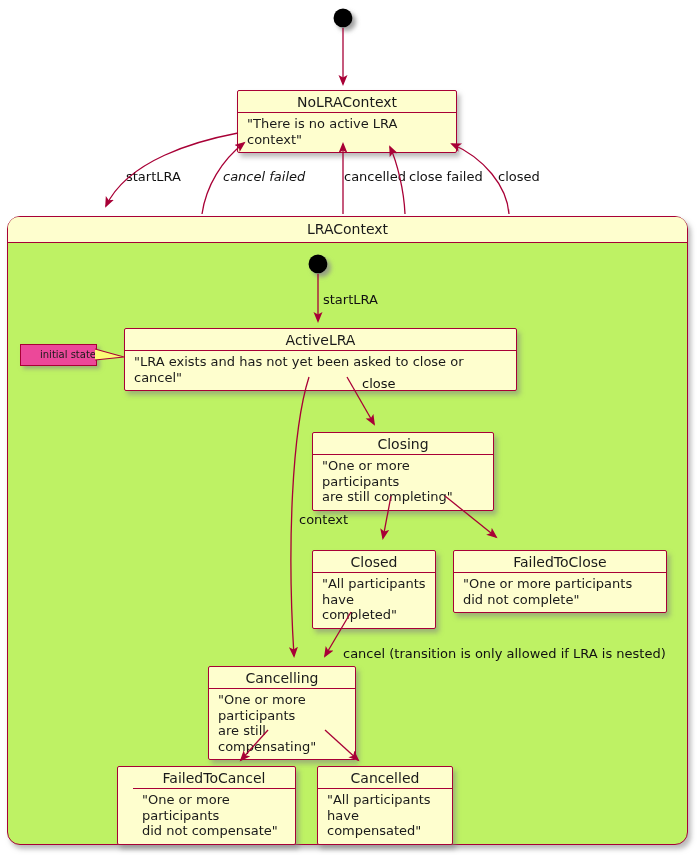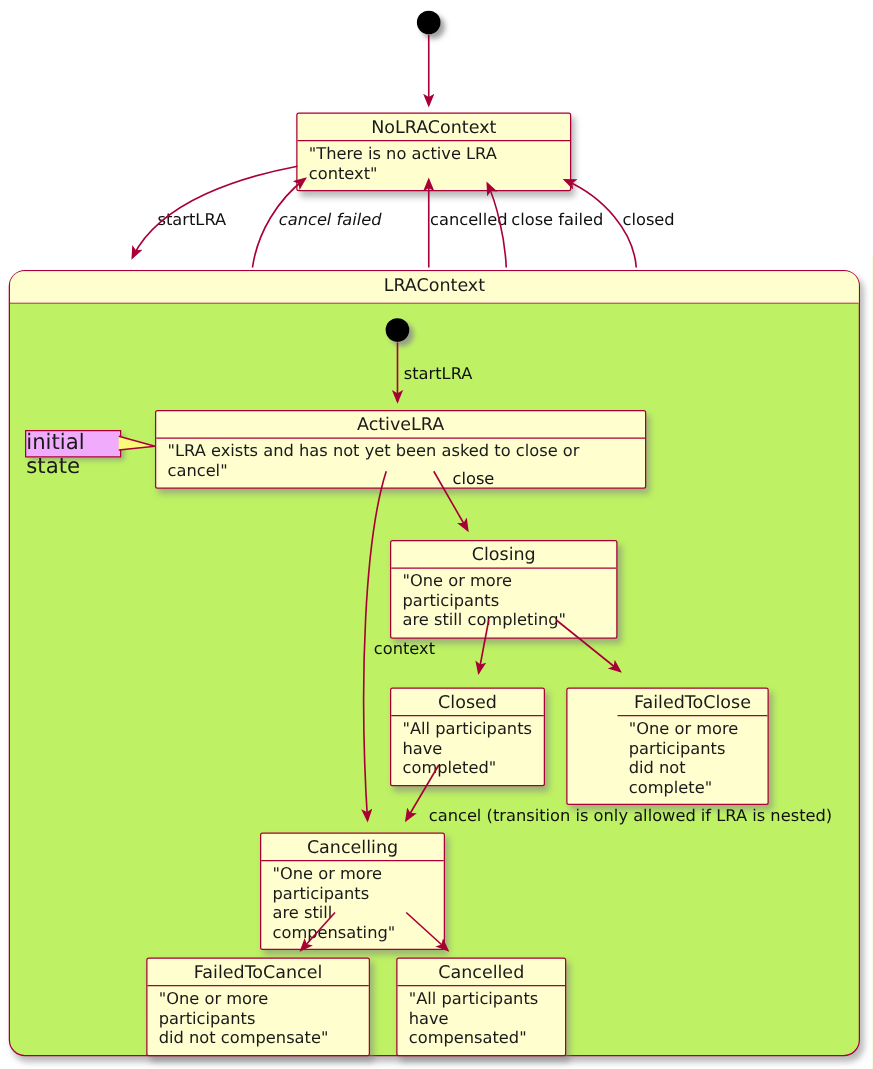--- a/index.html
+++ b/index.html
@@ -34,22 +34,22 @@
     font-size:13px; line-height:15.5px; padding:3px 9px 5px;
     white-space:pre-line;
   }
   
   .tlabel {
     position:absolute; font-size:13px; white-space:nowrap; color:#111;
   }
   
   .note {
     position:absolute; left:20px; top:344px; width:77px; height:22px;
-    background:#f0abfc; border:1.2px solid #A80036; box-sizing:border-box;
-    font-size:17px; line-height:19px; text-align:left;
+    background:#ec4899; border:1.2px solid #A80036; box-sizing:border-box;
+    font-size:10px; line-height:19px; text-align:right;
     box-shadow:3px 3px 4px rgba(130,130,130,.55);
   }
   
   #arrows { position:absolute; left:0; top:0; pointer-events:none; }
   .edge { stroke:#A80036; stroke-width:1.3; fill:none; }
 </style>
 </head>
 <body>
 
 <div id="canvas">
@@ -73,33 +73,33 @@
     <div class="body">"One or more participants
 are still completing"</div>
   </div>
 
   <div class="state" style="left:312px; top:550px; width:124px;">
     <div class="title">Closed</div>
     <div class="body">"All participants
 have completed"</div>
   </div>
 
-  <div class="state" style="left:453px; top:550px; width:162px;padding-left:40px;">
+  <div class="state" style="left:453px; top:550px; width:214px;">
     <div class="title">FailedToClose</div>
     <div class="body">"One or more participants
 did not complete"</div>
   </div>
 
   <div class="state" style="left:208px; top:666px; width:148px;">
     <div class="title">Cancelling</div>
     <div class="body">"One or more participants
 are still compensating"</div>
   </div>
 
-  <div class="state" style="left:117px; top:766px; width:179px;">
+  <div class="state" style="left:117px; top:766px; width:179px;padding-left:15px;">
     <div class="title">FailedToCancel</div>
     <div class="body">"One or more participants
 did not compensate"</div>
   </div>
 
   <div class="state" style="left:317px; top:766px; width:136px;">
     <div class="title">Cancelled</div>
     <div class="body">"All participants
 have compensated"</div>
   </div>

